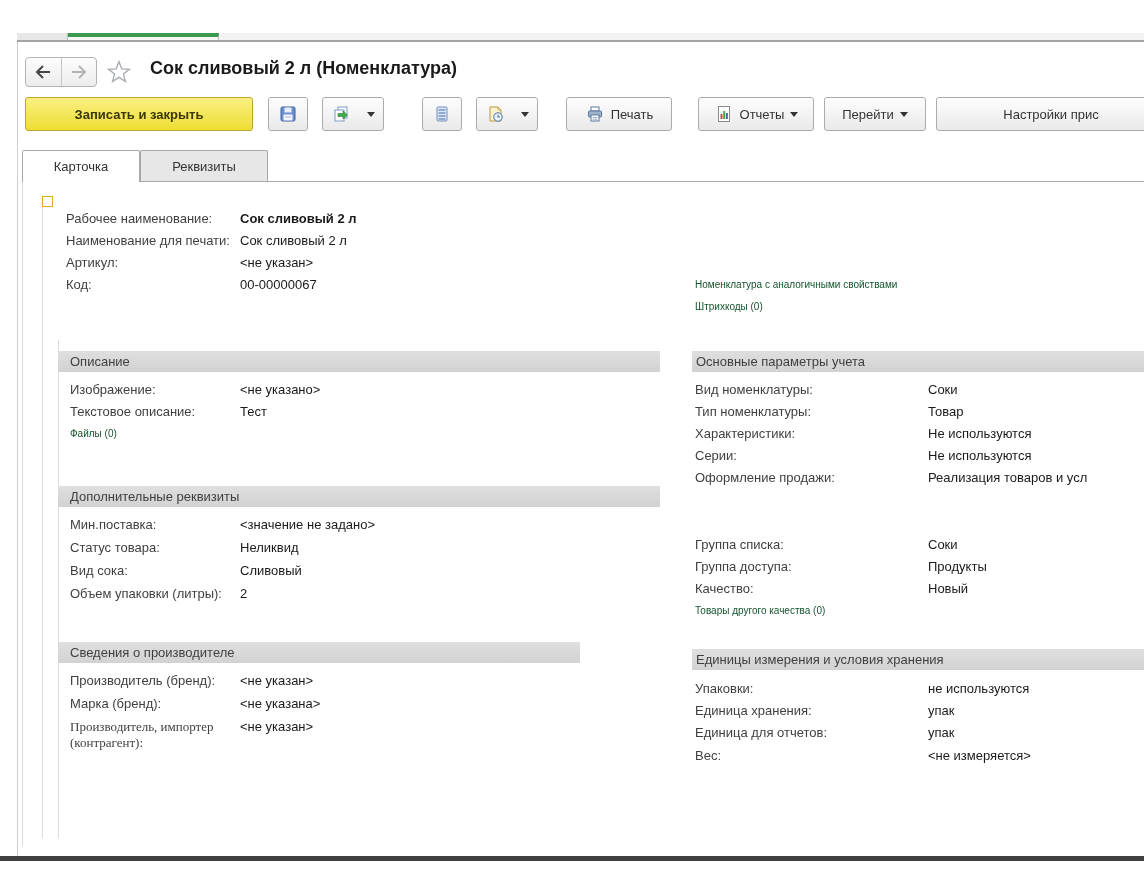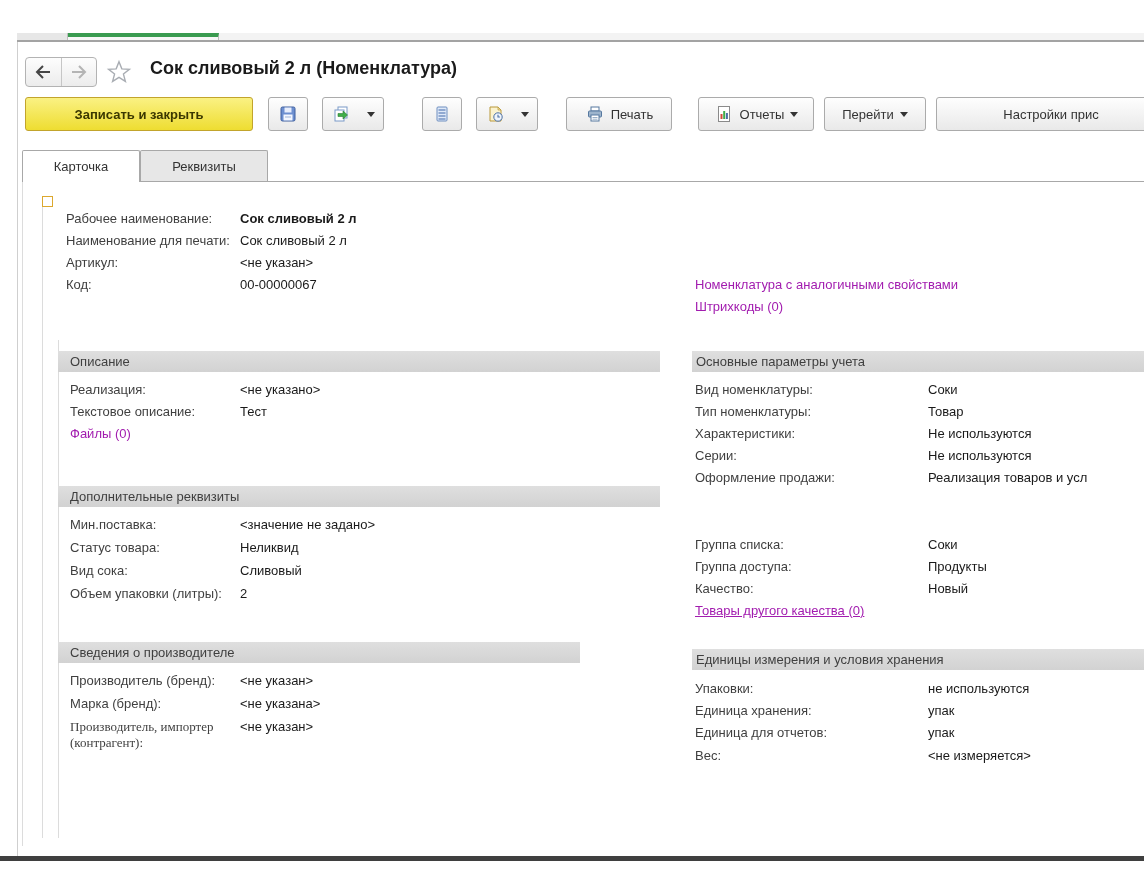--- a/index.html
+++ b/index.html
@@ -36,21 +36,21 @@
   .tab-idle{left:140px;width:128px;height:31px;background:#e7e7e7;z-index:1;}
   .panel-border{position:absolute;left:22px;top:181px;width:1122px;height:1px;background:#a8a8a8;z-index:2;}
 
   
   .vline{position:absolute;width:1px;background:#dcdcdc;}
   .anchor-sq{position:absolute;left:42px;top:196px;width:11px;height:11px;background:#fff;border:1px solid #dca82e;box-sizing:border-box;}
 
   .lbl{position:absolute;font-size:13px;color:#3f3f3f;white-space:nowrap;line-height:16px;}
   .val{position:absolute;font-size:13px;color:#1a1a1a;white-space:nowrap;line-height:16px;}
   .bold{font-weight:bold;}
-  .link{position:absolute;font-size:13px;color:#a21caf;white-space:nowrap;line-height:16px;cursor:pointer;}
+  .link{position:absolute;font-size:10px;color:#14532d;white-space:nowrap;line-height:16px;cursor:pointer;}
   .sechdr{position:absolute;height:21px;box-sizing:border-box;background:linear-gradient(#dfdfdf,#d2d2d2);
           color:#3f3f3f;font-size:13px;line-height:21px;padding-left:12px;}
   .wraplbl{white-space:normal;width:176px;}
 </style>
 </head>
 <body>
 
 <div id="app">
 
   <div class="strip-bg"></div>
@@ -165,21 +165,21 @@
   <div class="val" style="left:240px;top:233px;">Сок сливовый 2 л</div>
   <div class="lbl" style="left:66px;top:255px;">Артикул:</div>
   <div class="val" style="left:240px;top:255px;">&lt;не указан&gt;</div>
   <div class="lbl" style="left:66px;top:277px;">Код:</div>
   <div class="val" style="left:240px;top:277px;">00-00000067</div>
 
   <div class="link" style="left:695px;top:277px;">Номенклатура с аналогичными свойствами</div>
   <div class="link" style="left:695px;top:299px;">Штрихкоды (0)</div>
 
   <div class="sechdr" style="left:58px;top:351px;width:602px;">Описание</div>
-  <div class="lbl" style="left:70px;top:382px;">Реализация:</div>
+  <div class="lbl" style="left:70px;top:382px;">Изображение:</div>
   <div class="val" style="left:240px;top:382px;">&lt;не указано&gt;</div>
   <div class="lbl" style="left:70px;top:404px;">Текстовое описание:</div>
   <div class="val" style="left:240px;top:404px;">Тест</div>
   <div class="link" style="left:70px;top:426px;">Файлы (0)</div>
 
   <div class="sechdr" style="left:58px;top:486px;width:602px;">Дополнительные реквизиты</div>
   <div class="lbl" style="left:70px;top:517px;">Мин.поставка:</div>
   <div class="val" style="left:240px;top:517px;">&lt;значение не задано&gt;</div>
   <div class="lbl" style="left:70px;top:540px;">Статус товара:</div>
   <div class="val" style="left:240px;top:540px;">Неликвид</div>
@@ -207,21 +207,21 @@
   <div class="val" style="left:928px;top:448px;">Не используются</div>
   <div class="lbl" style="left:695px;top:470px;">Оформление продажи:</div>
   <div class="val" style="left:928px;top:470px;">Реализация товаров и усл</div>
 
   <div class="lbl" style="left:695px;top:537px;">Группа списка:</div>
   <div class="val" style="left:928px;top:537px;">Соки</div>
   <div class="lbl" style="left:695px;top:559px;">Группа доступа:</div>
   <div class="val" style="left:928px;top:559px;">Продукты</div>
   <div class="lbl" style="left:695px;top:581px;">Качество:</div>
   <div class="val" style="left:928px;top:581px;">Новый</div>
-  <div class="link" style="left:695px;top:603px;text-decoration:underline;">Товары другого качества (0)</div>
+  <div class="link" style="left:695px;top:603px;">Товары другого качества (0)</div>
 
   <div class="sechdr" style="left:692px;top:649px;width:452px;padding-left:4px;">Единицы измерения и условия хранения</div>
   <div class="lbl" style="left:695px;top:681px;">Упаковки:</div>
   <div class="val" style="left:928px;top:681px;">не используются</div>
   <div class="lbl" style="left:695px;top:703px;">Единица хранения:</div>
   <div class="val" style="left:928px;top:703px;">упак</div>
   <div class="lbl" style="left:695px;top:725px;">Единица для отчетов:</div>
   <div class="val" style="left:928px;top:725px;">упак</div>
   <div class="lbl" style="left:695px;top:748px;">Вес:</div>
   <div class="val" style="left:928px;top:748px;">&lt;не измеряется&gt;</div>

